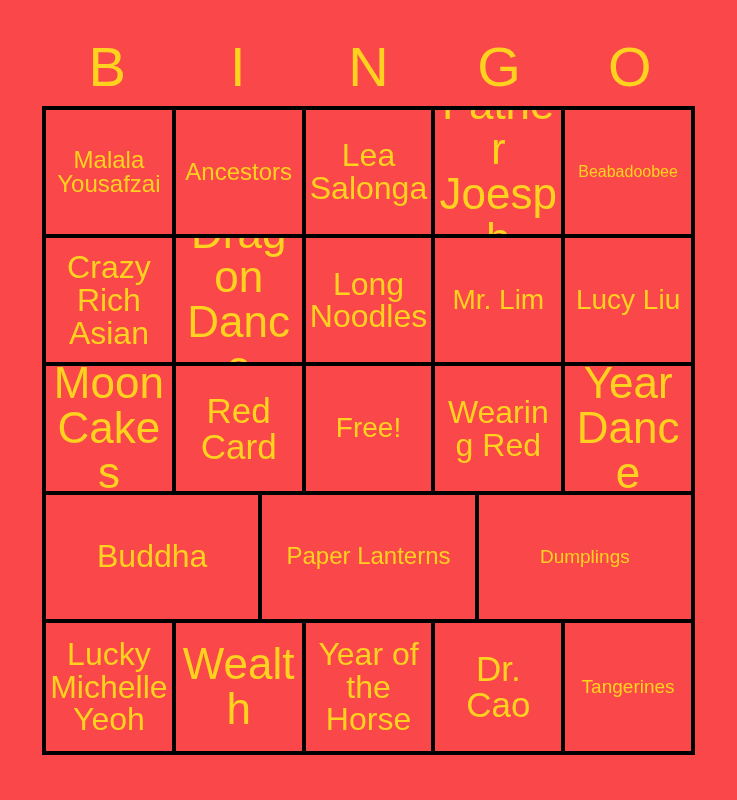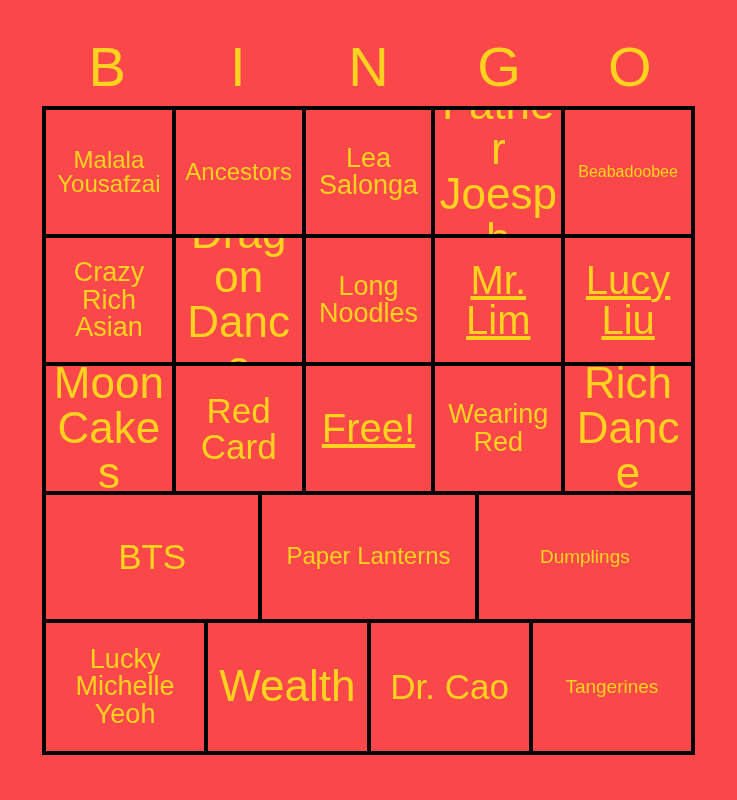--- a/index.html
+++ b/index.html
@@ -84,23 +84,23 @@
   .cell-text {
     color: #ffd21f;
     text-align: center;
     line-height: 1.02;
     width: 100%;
     word-wrap: break-word;
     user-select: none;
   }
   
   .fs-xxl { font-size: 35px; }
-  .fs-xl  { font-size: 40px; text-decoration: underline; }
+  .fs-xl  { font-size: 28px; }
   .fs-l   { font-size: 44px; }
-  .fs-m   { font-size: 27px; }
+  .fs-m   { font-size: 32px; }
   .fs-s   { font-size: 24px; }
   .fs-xs  { font-size: 19px; }
   .fs-xxs { font-size: 16px; }
 </style>
 </head>
 <body>
 
 <div id="card">
 
   <div id="header">
@@ -156,42 +156,45 @@
       <div class="cell">
           <span class="cell-text fs-xxl">Red Card</span>
         </div>
       <div class="cell">
           <span class="cell-text fs-xl">Free!</span>
         </div>
       <div class="cell">
           <span class="cell-text fs-m">Wearing Red</span>
         </div>
       <div class="cell">
-          <span class="cell-text fs-l">Rich Dance</span>
-        </div>
-    </div>
-
-    <div class="grid-row">
-      <div class="cell">
-          <span class="cell-text fs-xxl">BTS</span>
+          <span class="cell-text fs-l">Year Dance</span>
+        </div>
+    </div>
+
+    <div class="grid-row">
+      <div class="cell">
+          <span class="cell-text fs-m">Buddha</span>
         </div>
       <div class="cell">
           <span class="cell-text fs-s">Paper Lanterns</span>
         </div>
       <div class="cell">
           <span class="cell-text fs-xs">Dumplings</span>
         </div>
     </div>
 
     <div class="grid-row">
       <div class="cell">
           <span class="cell-text fs-m">Lucky Michelle Yeoh</span>
         </div>
       <div class="cell">
           <span class="cell-text fs-l">Wealth</span>
+        </div>
+      <div class="cell">
+          <span class="cell-text fs-m">Year of the Horse</span>
         </div>
       <div class="cell">
           <span class="cell-text fs-xxl">Dr. Cao</span>
         </div>
       <div class="cell">
           <span class="cell-text fs-xs">Tangerines</span>
         </div>
     </div>
 
   </div>

